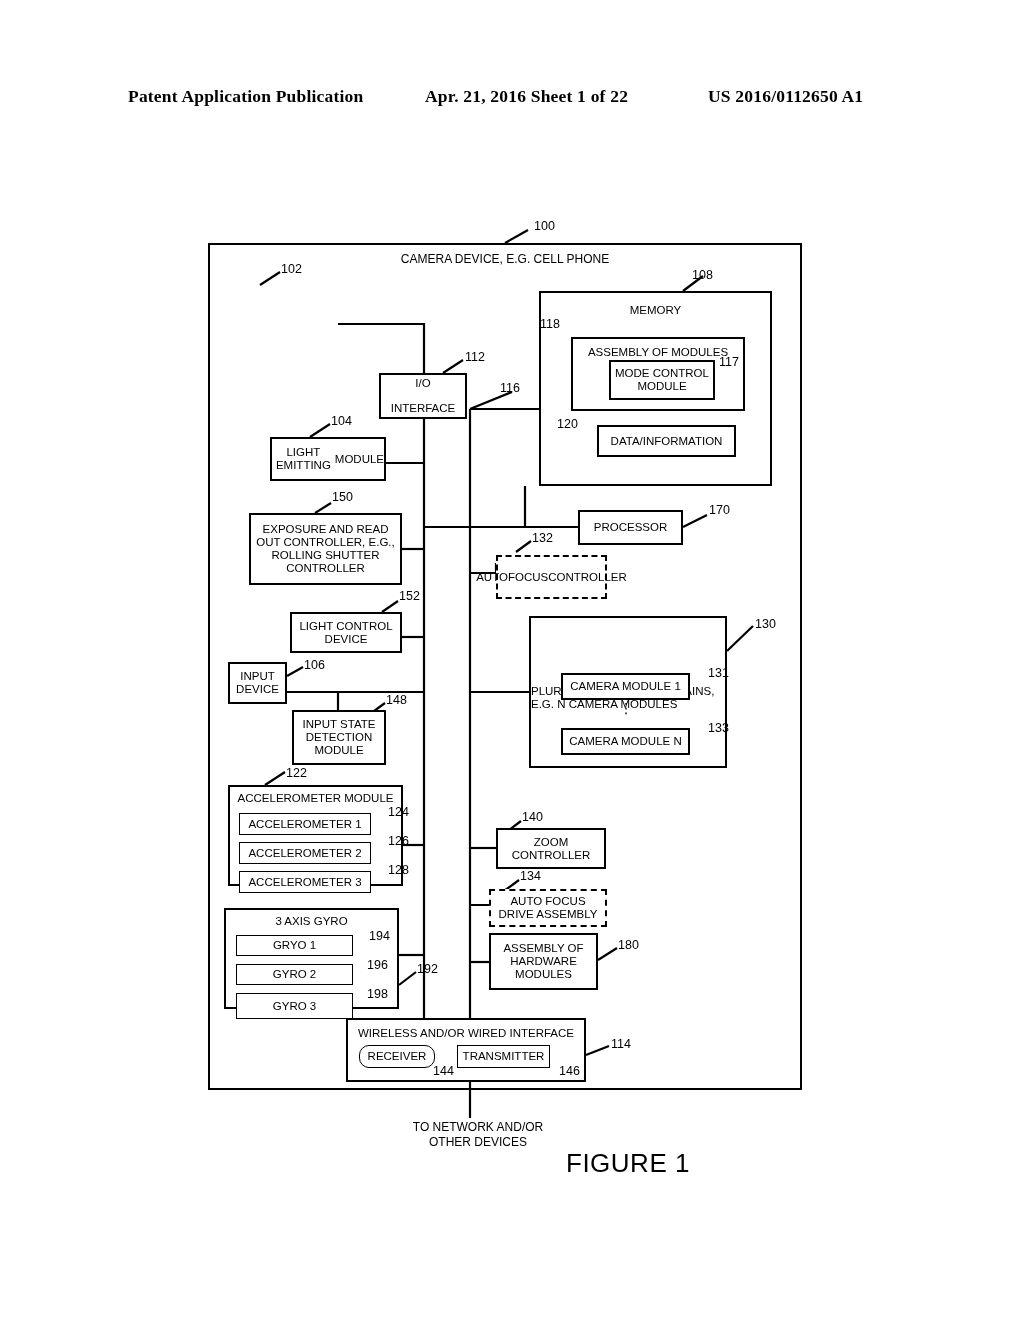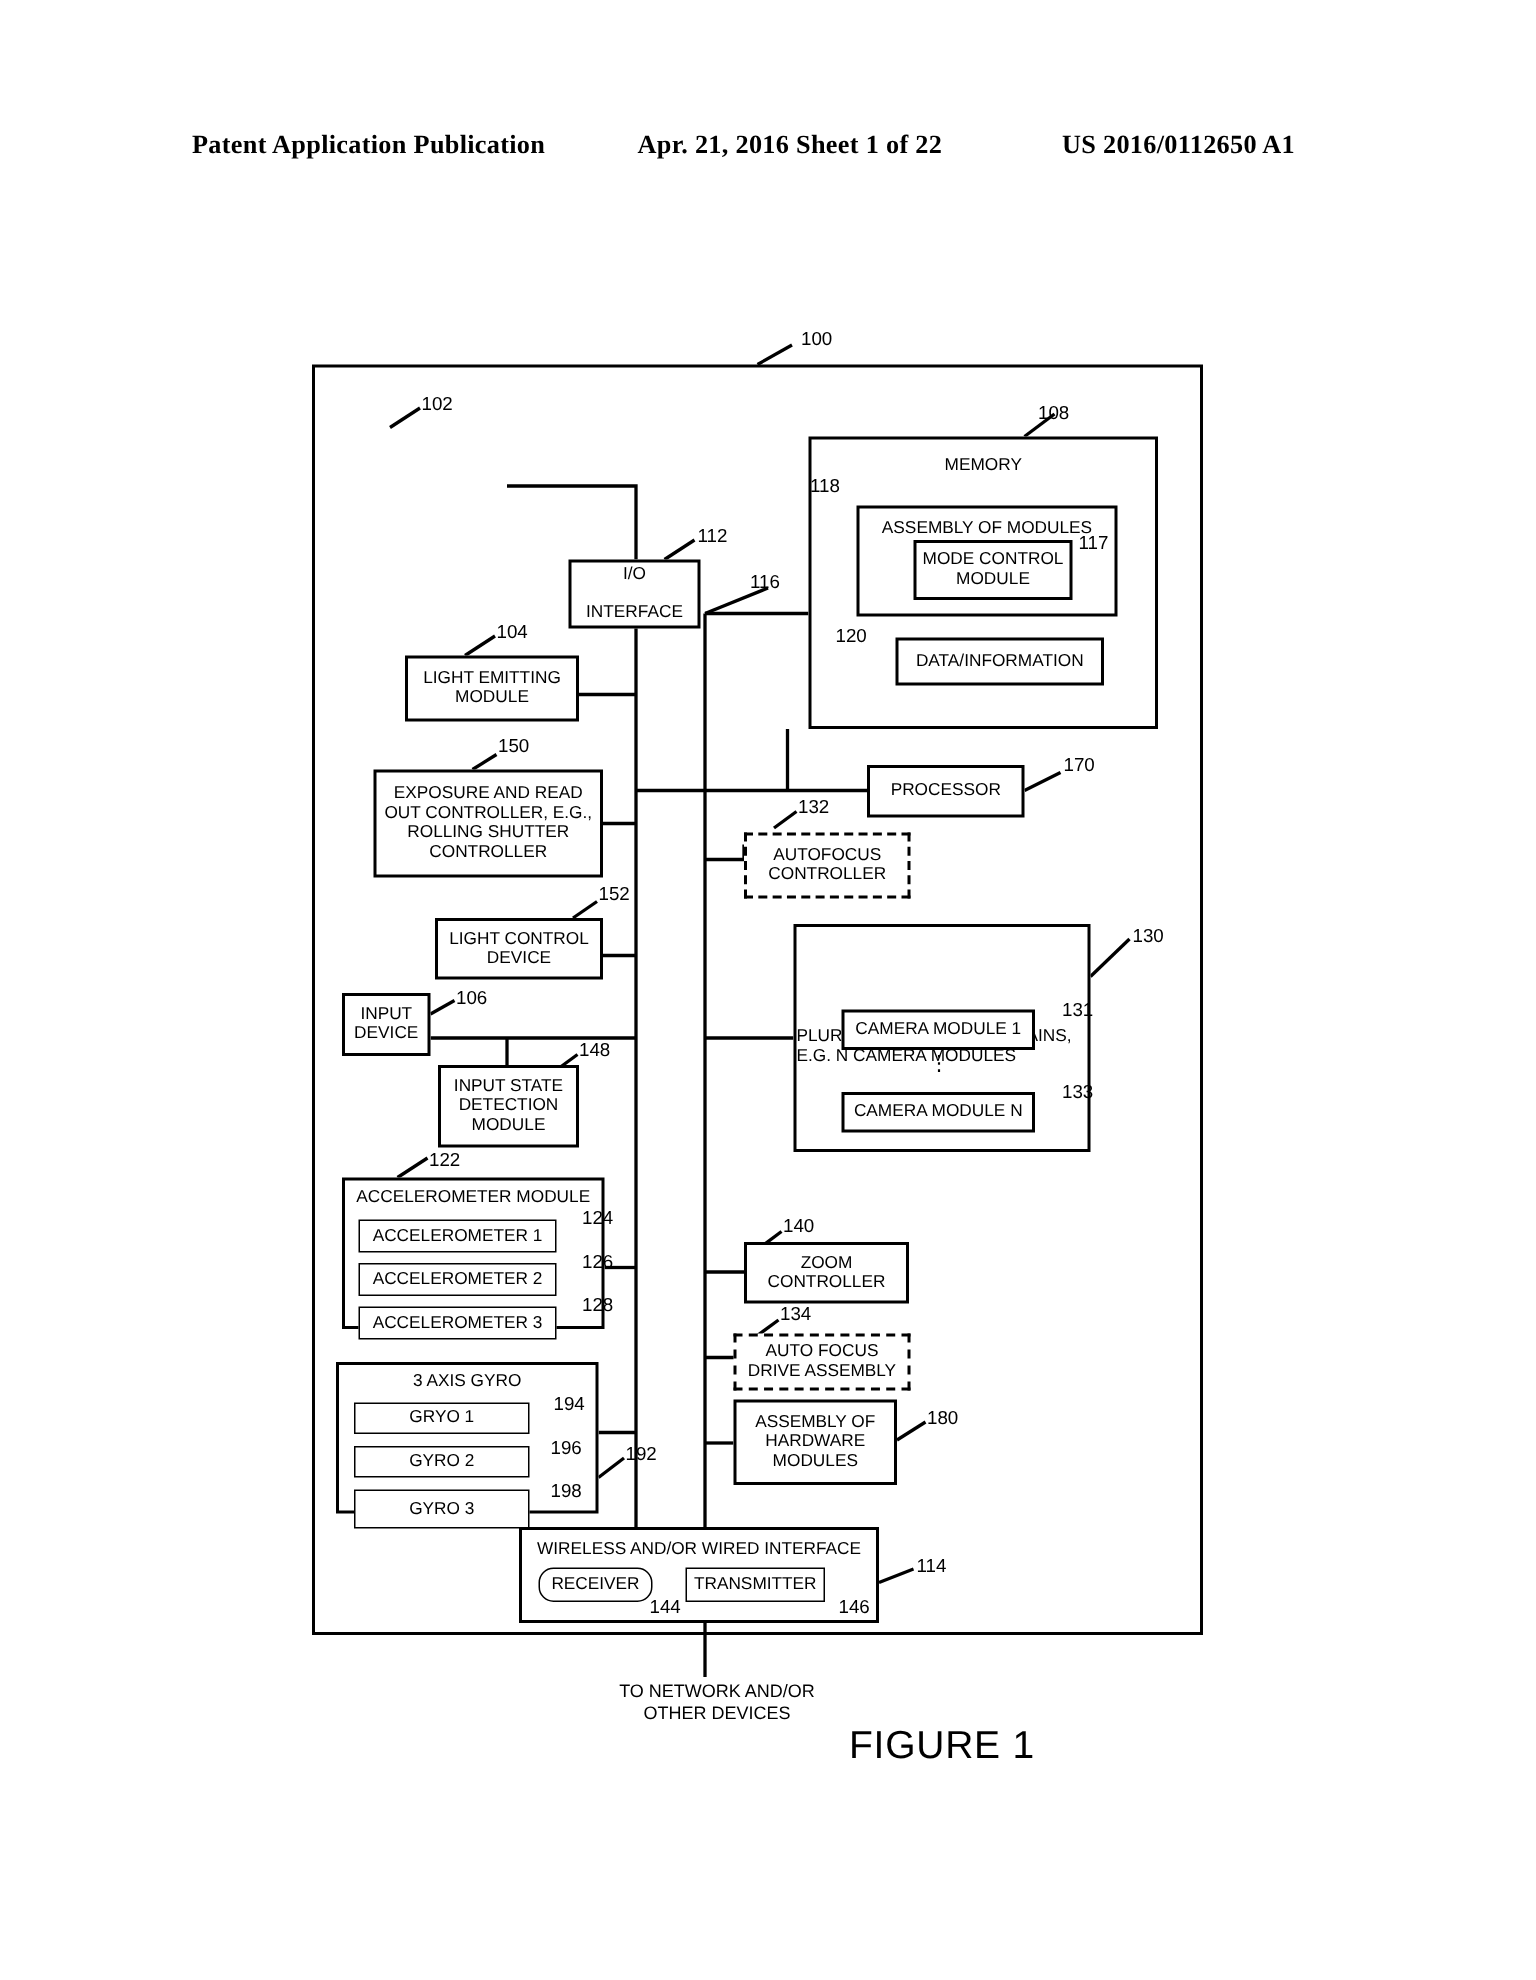--- a/index.html
+++ b/index.html
@@ -123,31 +123,32 @@
       <path d="M382,612 L398,601"></path>
       <path d="M598,960 L617,948"></path>
       <path d="M399,985 L416,972"></path>
       <path d="M353,937 L368,948"></path>
       <path d="M353,966 L366,976"></path>
       <path d="M353,995 L366,1005"></path>
     </g>
   </svg>
 
   <div class="outer"></div>
+  <div class="dev-title">CAMERA DEVICE, E.G. CELL PHONE</div>
   <div class="lbl" style="left:534px;top:219px;">100</div>
 
   <div class="lbl" style="left:281px;top:262px;">102</div>
 
   <div class="bx" style="left:379px;top:373px;width:88px;height:46px;flex-direction:column;gap:12px;">
     <span>I/O</span>
     <span>INTERFACE</span>
   </div>
   <div class="lbl" style="left:465px;top:350px;">112</div>
 
-  <div class="bx" style="left:270px;top:437px;width:116px;height:44px;flex-direction:column;">
+  <div class="bx" style="left:270px;top:437px;width:116px;height:44px;flex-direction:row;">
     <span>LIGHT EMITTING</span>
     <span>MODULE</span>
   </div>
   <div class="lbl" style="left:331px;top:414px;">104</div>
 
   <div class="bx top" style="left:539px;top:291px;width:233px;height:195px;">
     <span style="margin-top:8px;">MEMORY</span>
   </div>
   <div class="lbl" style="left:692px;top:268px;">108</div>
 
@@ -175,21 +176,21 @@
     <span>ROLLING SHUTTER</span>
     <span>CONTROLLER</span>
   </div>
   <div class="lbl" style="left:332px;top:490px;">150</div>
 
   <div class="bx" style="left:578px;top:510px;width:105px;height:35px;">
     <span>PROCESSOR</span>
   </div>
   <div class="lbl" style="left:709px;top:503px;">170</div>
 
-  <div class="bx dash" style="left:496px;top:555px;width:111px;height:44px;flex-direction:column;">
+  <div class="bx dash" style="left:496px;top:555px;width:111px;height:44px;flex-direction:row;">
     <span>AUTOFOCUS</span>
     <span>CONTROLLER</span>
   </div>
   <div class="lbl" style="left:532px;top:531px;">132</div>
 
   <div class="bx" style="left:290px;top:612px;width:112px;height:41px;flex-direction:column;">
     <span>LIGHT CONTROL</span>
     <span>DEVICE</span>
   </div>
   <div class="lbl" style="left:399px;top:589px;">152</div>

